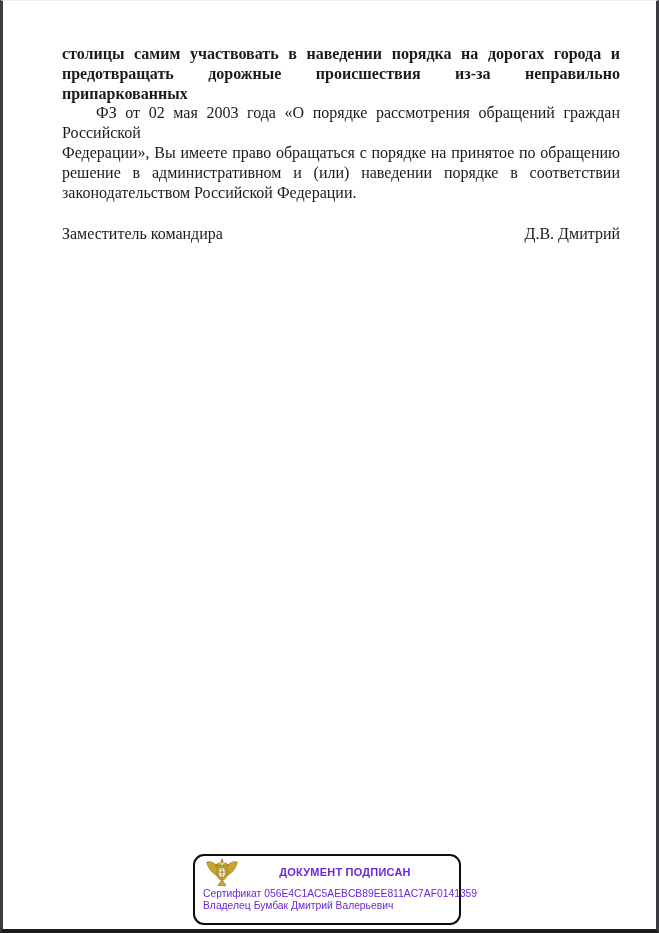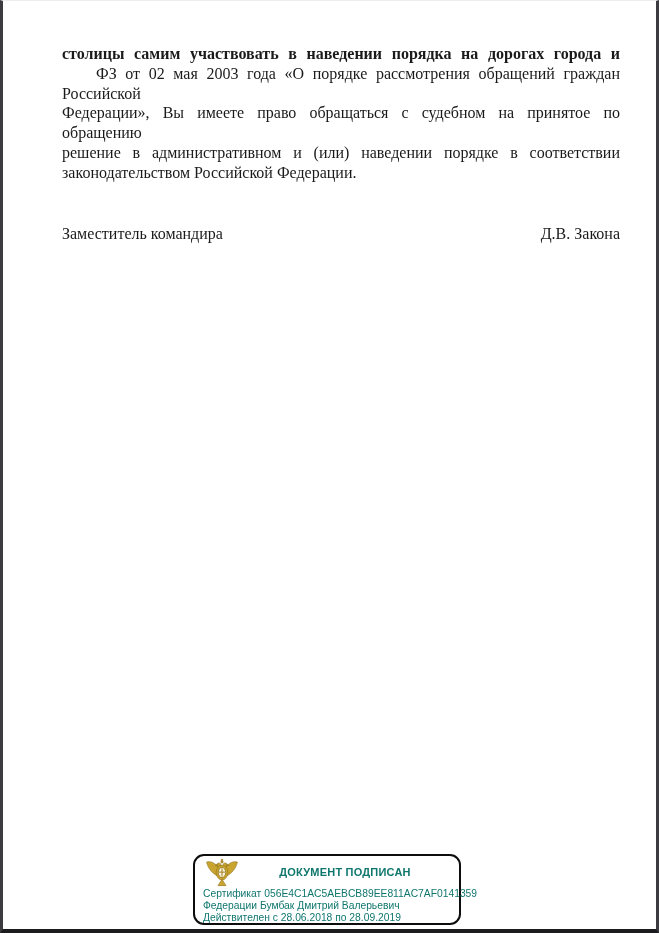--- a/index.html
+++ b/index.html
@@ -43,21 +43,21 @@
     position: absolute;
     left: 190px;           
     top: 853px;
     width: 268px;
     height: 71px;
     box-sizing: border-box;
     background: #ffffff;
     border: 2.5px solid #0d0d0d;
     border-radius: 11px;
     font-family: "Liberation Sans", sans-serif;
-    color: #0f766e;
+    color: #6d28d9;
   }
   .stamp-header {
     display: flex;
     align-items: center;
     height: 29px;
     margin-top: 2px;
   }
   .stamp-emblem {
     flex: 0 0 auto;
     width: 42px;
@@ -86,32 +86,33 @@
   .stamp-info .lbl { margin-right: 3px; text-align: right; }
 </style>
 </head>
 <body>
 
 <div class="page">
 
   <div class="text-block">
     <div class="bold-par">
       <div class="pline just">столицы самим участвовать в наведении порядка на дорогах города и</div>
+      <div class="pline just">предотвращать дорожные происшествия из-за неправильно припаркованных</div>
     </div>
     <div class="body-par">
       <div class="pline just">ФЗ от 02 мая 2003 года «О порядке рассмотрения обращений граждан Российской</div>
-      <div class="pline just">Федерации», Вы имеете право обращаться с судебном на принятое по обращению</div>
+      <div class="pline just">Федерации», Вы имеете право обращаться с порядке на принятое по обращению</div>
       <div class="pline just">решение в административном и (или) наведении порядке в соответствии</div>
       <div class="pline">законодательством Российской Федерации.</div>
     </div>
   </div>
 
   <div class="signature-row">
     <span>Заместитель командира</span>
-    <span>Д.В. Закона</span>
+    <span>Д.В. Дмитрий</span>
   </div>
 
   <div class="stamp">
     <div class="stamp-header">
       <span class="stamp-emblem">
         <svg viewBox="0 0 40 32" width="40" height="29" aria-hidden="true">
           <g fill="#c9a42e" stroke="#8a6d1a" stroke-width="0.6">
             <path d="M18 13 C13 5 7 3 3 4.5 C4.2 10.5 8.5 17 15.5 20 Z"></path>
             <path d="M22 13 C27 5 33 3 37 4.5 C35.8 10.5 31.5 17 24.5 20 Z"></path>
             <circle cx="16.5" cy="7.6" r="2.2"></circle>
@@ -129,19 +130,18 @@
       </span>
       <div class="stamp-title">
         <div>ДОКУМЕНТ ПОДПИСАН</div>
       </div>
     </div>
     <div class="stamp-info">
       <div>
         <span class="lbl">Сертификат</span><span>056E4C1AC5AEBCB89EE811AC7AF0141359</span>
       </div>
       <div>
-        <span class="lbl">Федерации</span><span class="owner-name">Бумбак Дмитрий Валерьевич</span>
+        <span class="lbl">Владелец</span><span class="owner-name">Бумбак Дмитрий Валерьевич</span>
       </div>
-      <div>Действителен с 28.06.2018 по 28.09.2019</div>
     </div>
   </div>
 
 </div>
 
 </body></html>

